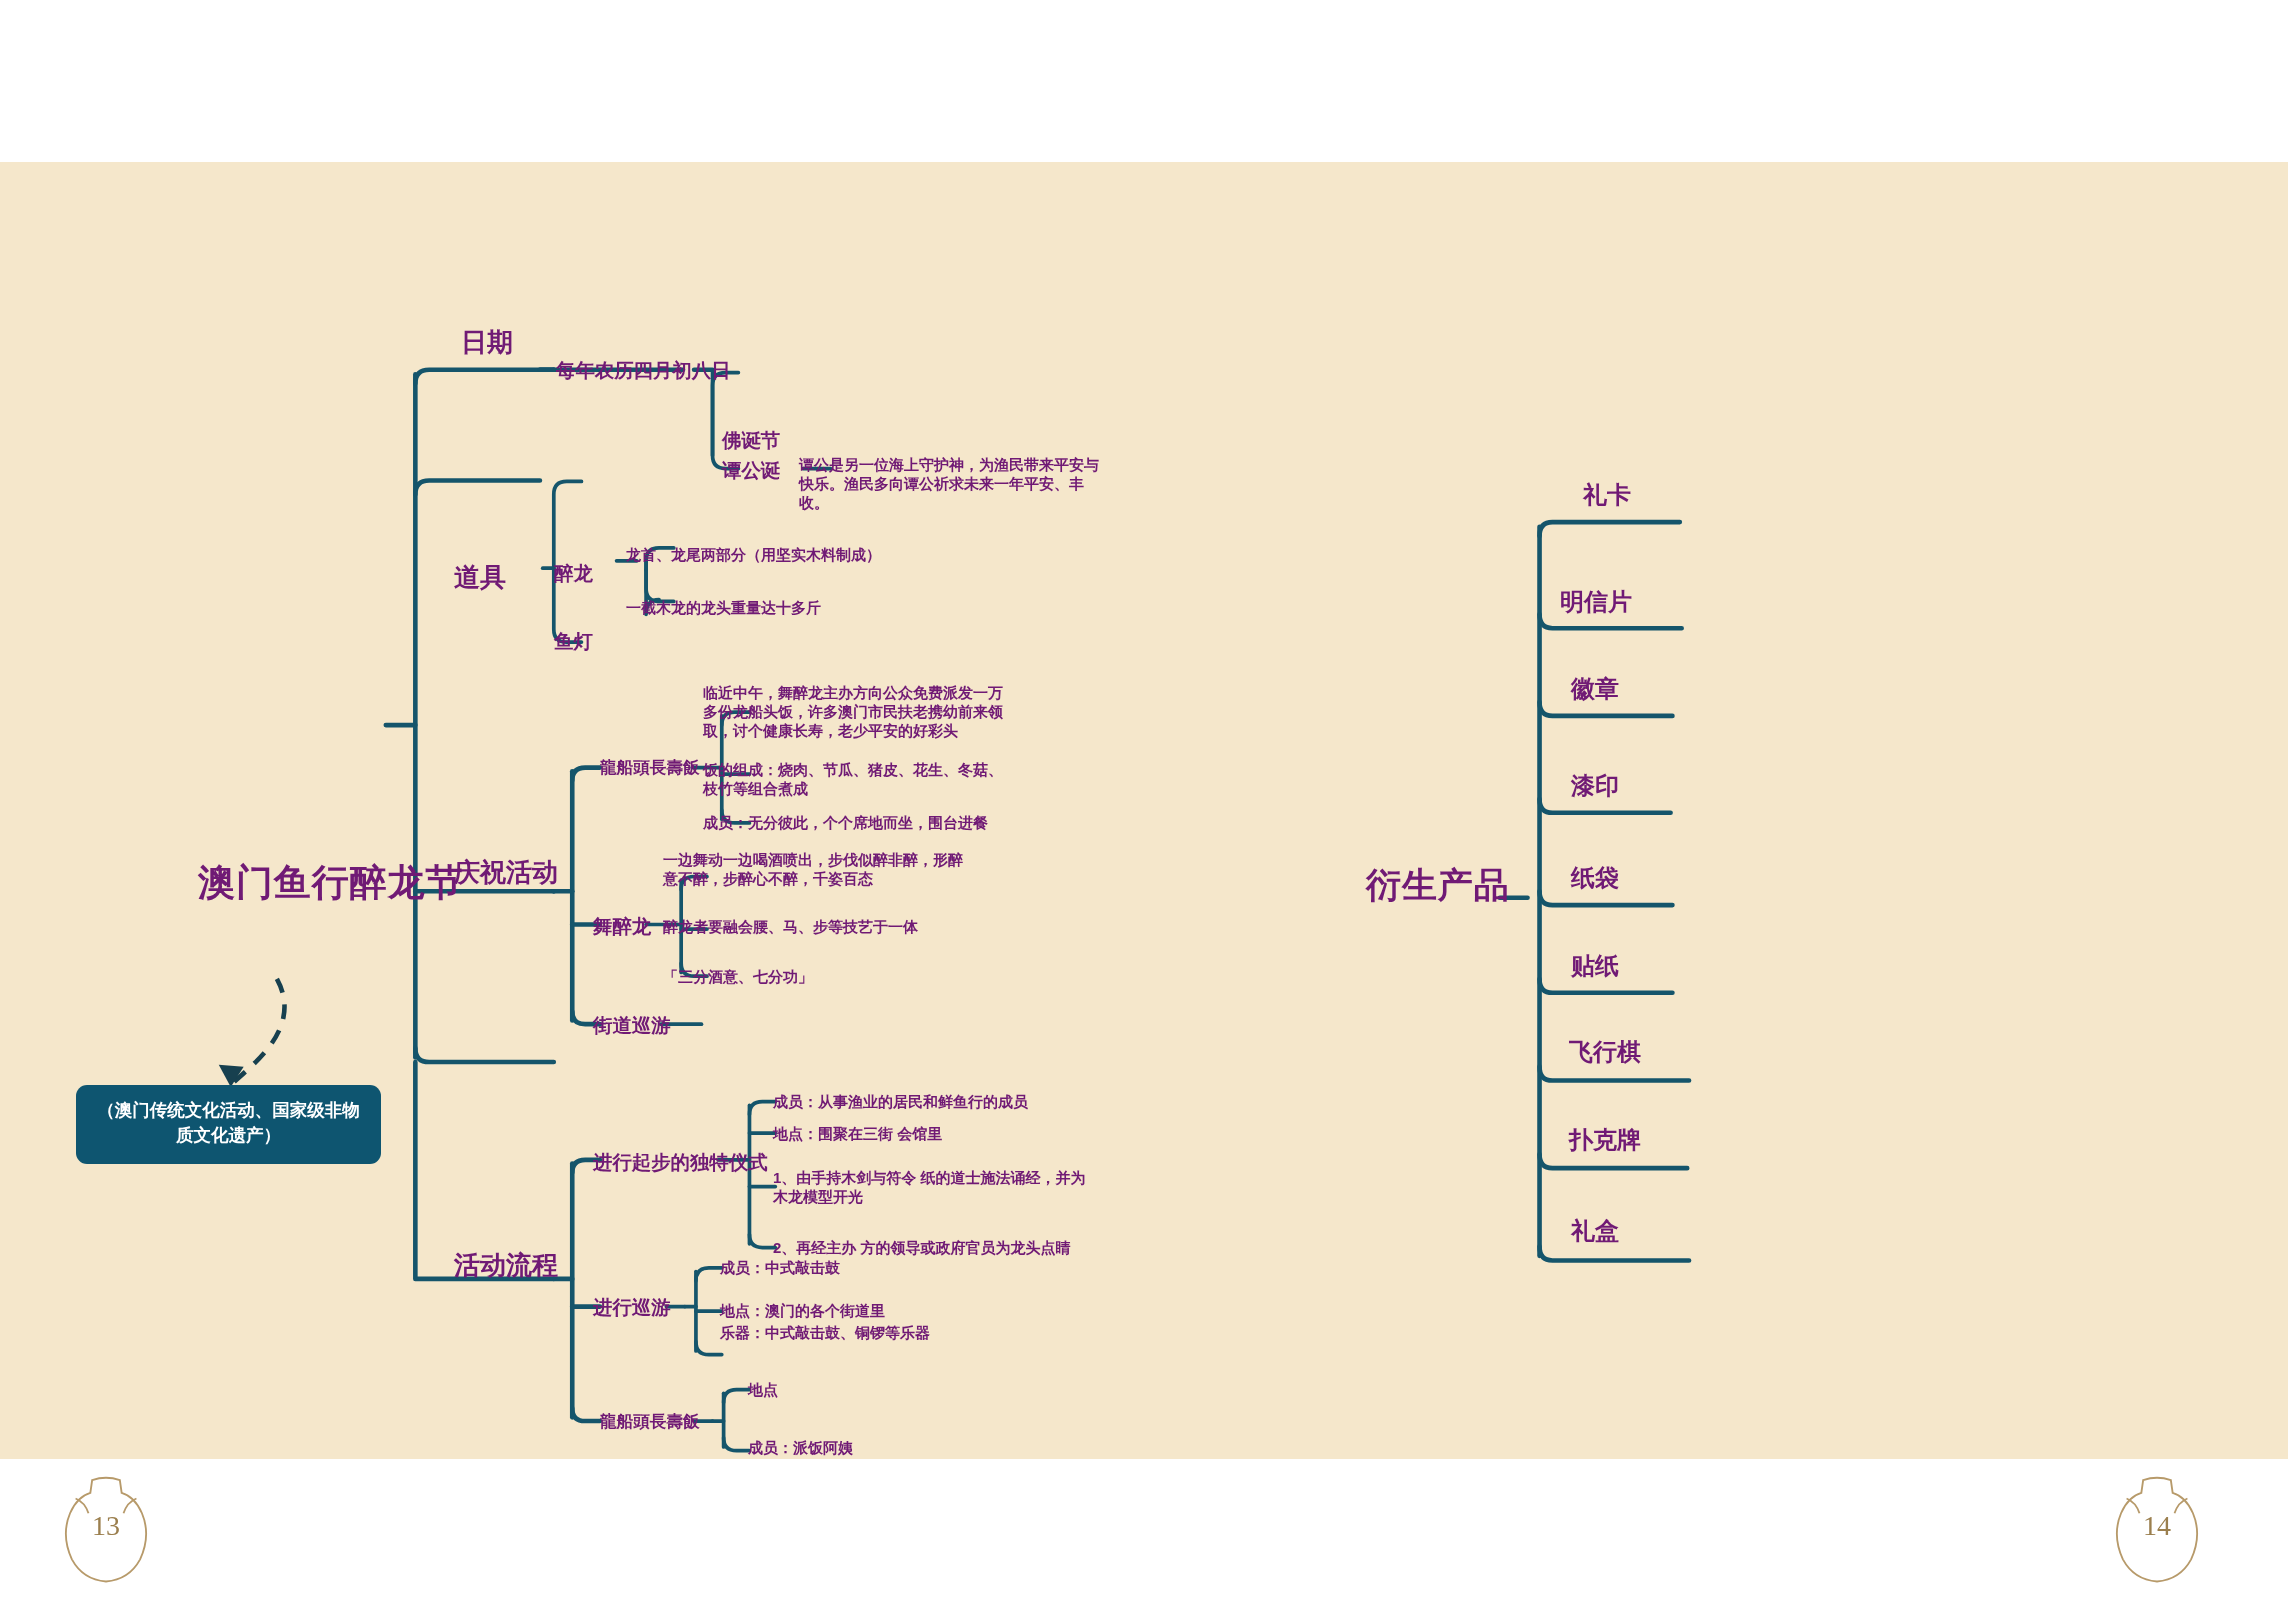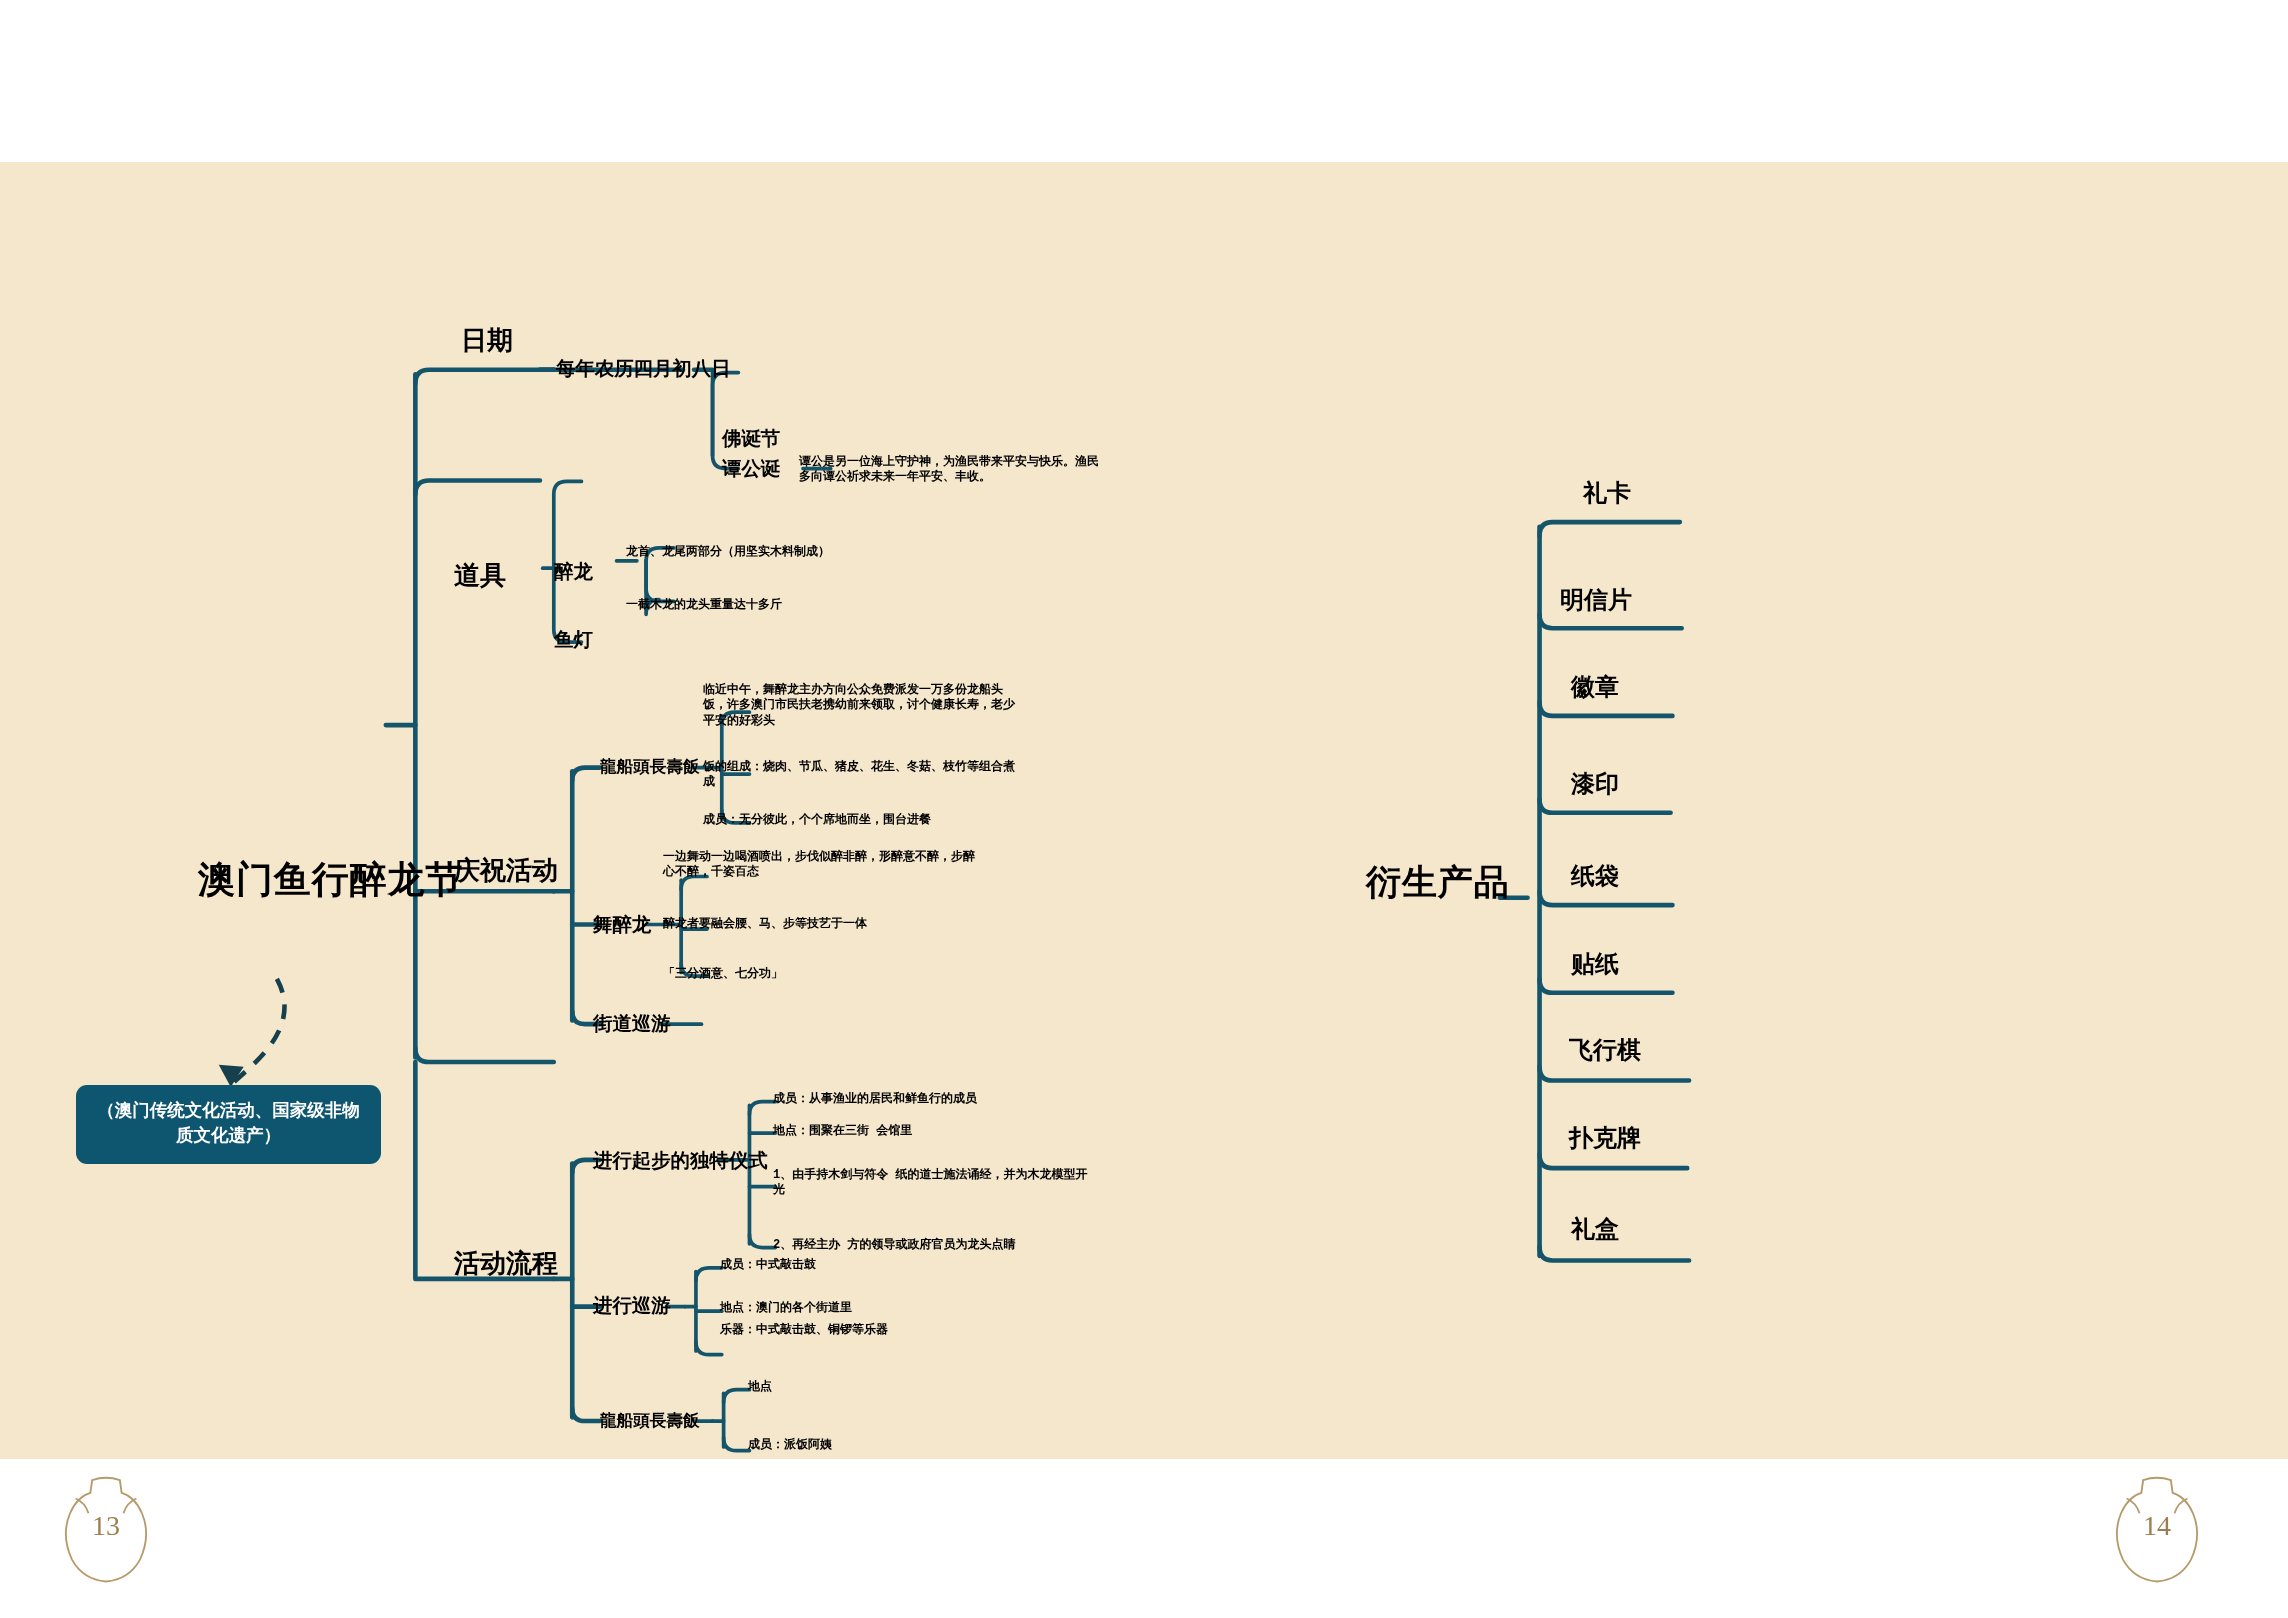--- a/index.html
+++ b/index.html
@@ -11,42 +11,41 @@
     overflow:hidden;
   }
   #canvas{
     position:absolute;
     left:0;top:162px;
     width:2289px;height:1297px;
     background:#F5E7CB;
   }
   .node{
     position:absolute;
-    color:#000000;
+    color:#701a75;
     font-weight:700;
     white-space:nowrap;
     line-height:1.28;
-    font-family:Liberation Mono, monospace;
   }
   .wrapnode{white-space:normal;}
   svg.links{position:absolute;left:0;top:0;width:2289px;height:1297px;overflow:visible;}
   .ln{fill:none;stroke:#15556B;stroke-width:5;stroke-linecap:round;stroke-linejoin:round;}
   .ln-thin{fill:none;stroke:#15556B;stroke-width:4;stroke-linecap:round;stroke-linejoin:round;}
   .dashed{fill:none;stroke:#17404F;stroke-width:5;stroke-dasharray:16 13;stroke-linecap:butt;}
   #title{
     left:198px;top:697px;
     font-size:37px;font-weight:700;letter-spacing:0.9px;
   }
   #derived-title{
     left:1366px;top:701px;
     font-size:35px;font-weight:700;letter-spacing:0.9px;
   }
   .lvl1{font-size:26px;}
   .lvl2{font-size:19.4px;}
-  .lvl3{font-size:12px;}
+  .lvl3{font-size:15px;}
   .small{font-size:16.6px;margin-left:7px;}
   #badge{
     position:absolute;
     left:76px;top:923px;
     width:305px;
     background:#0E5570;
     color:#ffffff;
     border-radius:11px;
     font-size:17.5px;
     font-weight:700;

